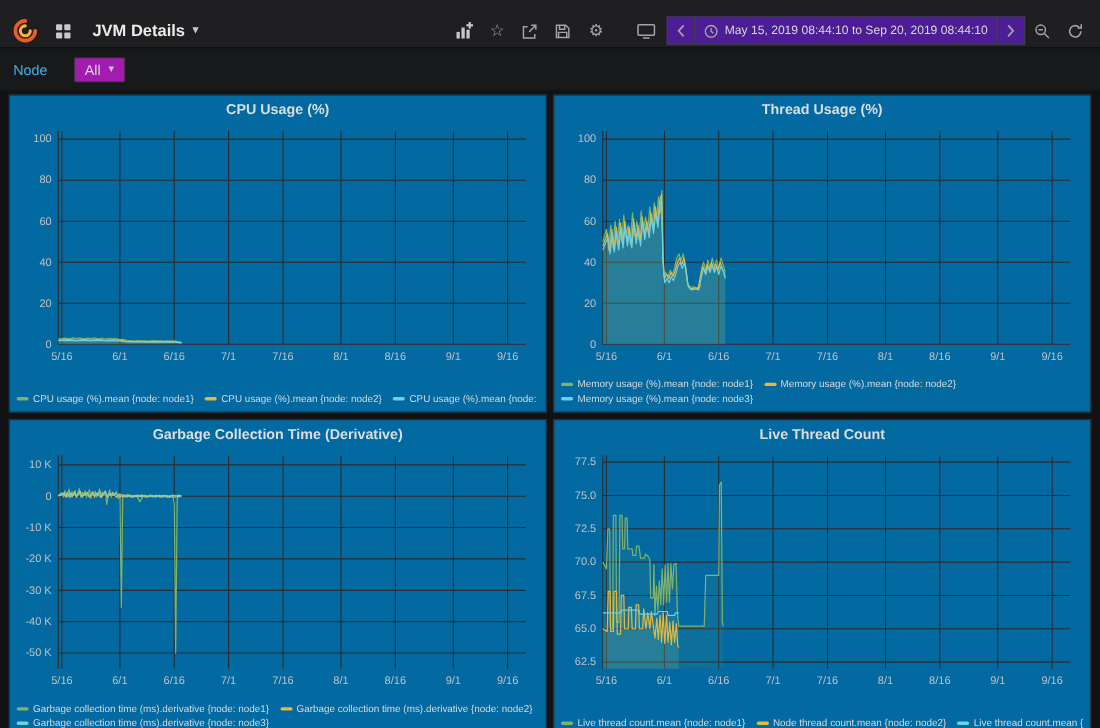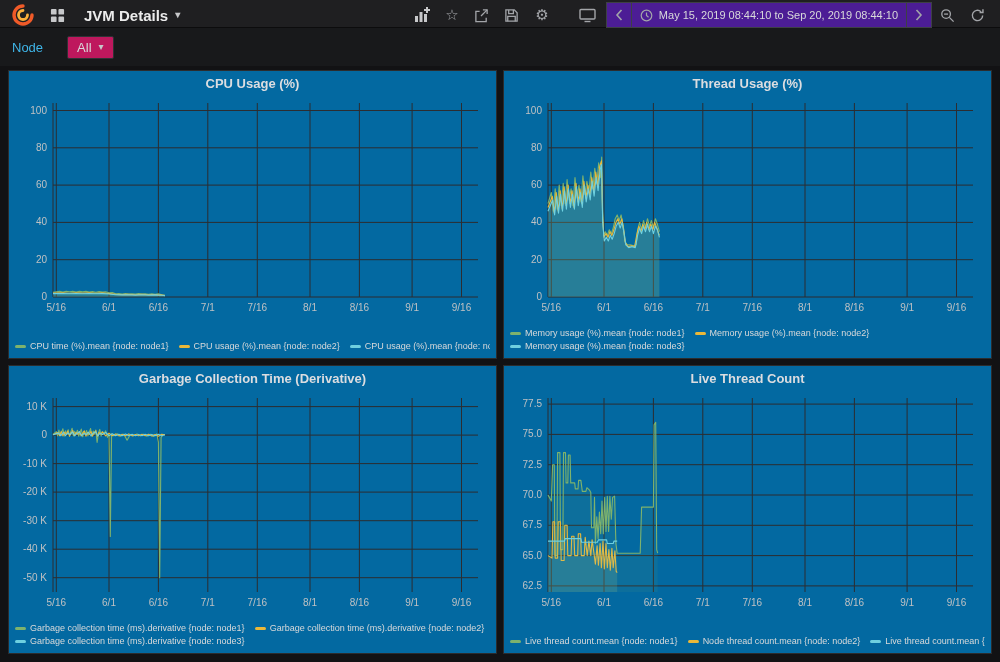--- a/index.html
+++ b/index.html
@@ -1,40 +1,40 @@
 <!DOCTYPE html>
 <html><head>
 <meta charset="utf-8">
 <style>
   *{box-sizing:border-box;margin:0;padding:0}
   html,body{width:1000px;height:662px;overflow:hidden}
   body{background:#121214;font-family:"Liberation Sans",sans-serif;color:#d8d9da}
 
   
-  .navbar{height:28px;background:#1f1f21;border-bottom:1px solid #0c0c0d;
-          display:flex;align-items:flex-start;justify-content:space-between;padding:0 8px}
+  .navbar{height:44px;background:#1f1f21;border-bottom:1px solid #0c0c0d;
+          display:flex;align-items:flex-end;justify-content:space-between;padding:0 8px}
   .nav-left{display:flex;align-items:center;gap:4px}
   .nav-right{display:flex;align-items:center}
   .icon-btn{background:none;border:none;width:30px;height:30px;display:flex;align-items:center;
             justify-content:center;color:#a3a5a9;font-size:15px;cursor:pointer}
   .dash-title{display:flex;align-items:center;gap:7px;font-size:15px;font-weight:bold;
               color:#ececec;padding:0 8px;cursor:pointer}
   .caret{display:inline-block;font-size:10px;color:#c7c8ca;line-height:1}
   .nav-gap{width:16px}
   .time-group{display:flex;align-items:center;margin-left:4px}
   .time-seg{height:26px;background:#4c1d95;border:1px solid #3e4045;color:#d8d9da;
             display:flex;align-items:center;justify-content:center;font-size:11px;
             padding:0 8px;margin-left:-1px;cursor:pointer}
   .time-seg.nav-chevron{width:26px;padding:0}
   .time-text{white-space:nowrap}
 
   
   .submenu{height:38px;background:#18191b;display:flex;align-items:center;padding:0 12px;gap:24px}
   .var-label{color:#3fb5e8;font-size:13px}
-  .var-value{background:#be185d;border:1px solid #303135;border-radius:2px;color:#d8d9da;
+  .var-value{background:#a21caf;border:1px solid #303135;border-radius:2px;color:#d8d9da;
              font-size:13px;padding:3px 9px;display:flex;align-items:center;gap:7px;cursor:pointer}
 
   
   .dashboard{display:grid;grid-template-columns:1fr 1fr;grid-template-rows:289px 289px;
              gap:6px;padding:4px 8px 0}
   .panel{background:#0369a1;border:1px solid #2b2c2e;display:flex;flex-direction:column;overflow:hidden}
   .panel-title{text-align:center;font-size:13px;font-weight:bold;color:#dcdde0;
                padding:5px 0 2px;cursor:pointer}
   .chart{padding:0 4px}
   .legend{margin-top:auto;padding:0 6px 5px;font-size:9px;color:#d8d9da}
@@ -194,21 +194,21 @@
           <path d="M 40.0,204.0 L 40.0,200.1 L 49.9,199.7 L 56.5,200.3 L 63.1,199.7 L 69.7,200.1 L 76.2,199.7 L 82.8,200.3 L 89.4,199.9 L 96.0,200.5 L 102.6,201.4 L 109.2,201.6 L 115.8,201.4 L 122.4,201.8 L 129.0,201.4 L 135.5,201.8 L 142.1,201.6 L 148.7,202.1 L 152.0,202.5 L 152.0,204.0 Z" fill="#EAB839" fill-opacity="0.09"></path>
           <polyline points="40.0,200.1 49.9,199.7 56.5,200.3 63.1,199.7 69.7,200.1 76.2,199.7 82.8,200.3 89.4,199.9 96.0,200.5 102.6,201.4 109.2,201.6 115.8,201.4 122.4,201.8 129.0,201.4 135.5,201.8 142.1,201.6 148.7,202.1 152.0,202.5" fill="none" stroke="#EAB839" stroke-width="1.1" stroke-linejoin="round"></polyline>
           <path d="M 40.0,204.0 L 40.0,200.6 L 49.9,200.5 L 56.5,200.8 L 63.1,200.5 L 69.7,200.8 L 76.2,200.5 L 82.8,200.8 L 89.4,200.6 L 96.0,201.0 L 102.6,201.8 L 109.2,201.9 L 115.8,201.8 L 122.4,202.1 L 129.0,201.8 L 135.5,202.1 L 142.1,201.9 L 148.7,202.3 L 152.0,202.7 L 152.0,204.0 Z" fill="#6ED0E0" fill-opacity="0.09"></path>
           <polyline points="40.0,200.6 49.9,200.5 56.5,200.8 63.1,200.5 69.7,200.8 76.2,200.5 82.8,200.8 89.4,200.6 96.0,201.0 102.6,201.8 109.2,201.9 115.8,201.8 122.4,202.1 129.0,201.8 135.5,202.1 142.1,201.9 148.7,202.3 152.0,202.7" fill="none" stroke="#6ED0E0" stroke-width="1.1" stroke-linejoin="round"></polyline>
         </svg>
       </div>
     <div class="legend">
         <div class="legend-row">
           <span class="legend-item">
             <span class="legend-icon" style="background: rgb(126, 178, 109);"></span>
-            <span>CPU time (%).mean {node: node1}</span>
+            <span>CPU usage (%).mean {node: node1}</span>
           </span>
           <span class="legend-item">
             <span class="legend-icon" style="background: rgb(234, 184, 57);"></span>
             <span>CPU usage (%).mean {node: node2}</span>
           </span>
           <span class="legend-item">
             <span class="legend-icon" style="background: rgb(110, 208, 224);"></span>
             <span>CPU usage (%).mean {node: node3}</span>
           </span>
         </div>

